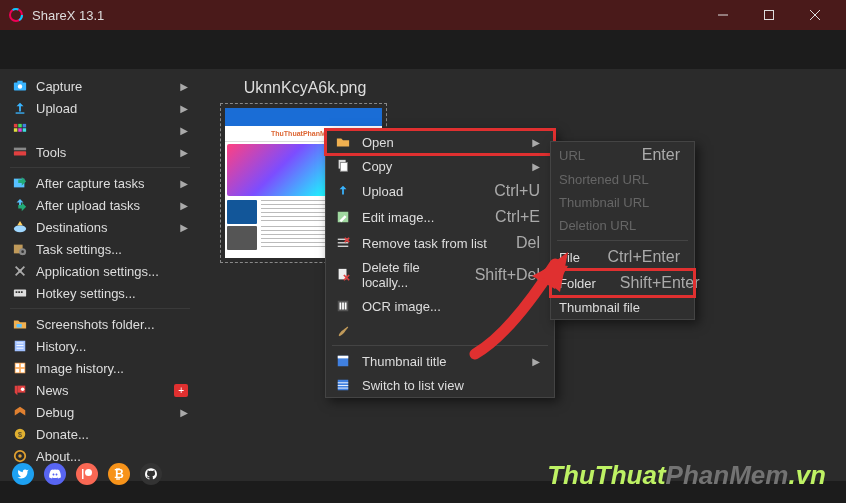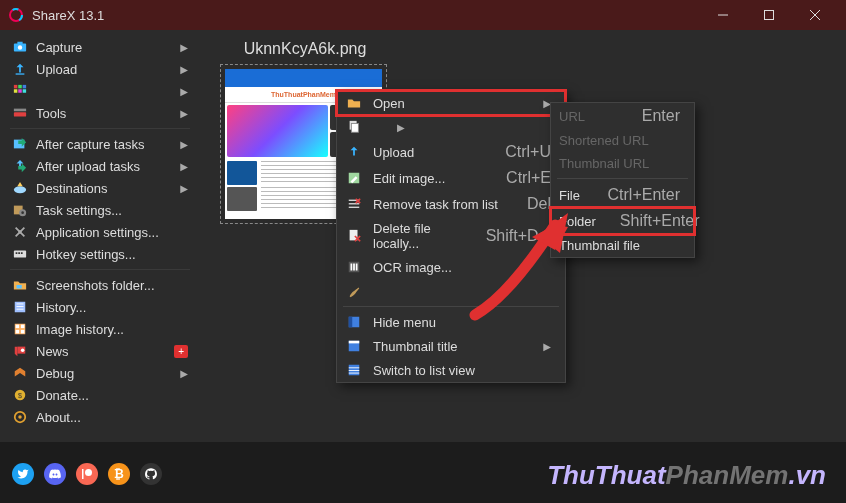--- a/index.html
+++ b/index.html
@@ -2,21 +2,21 @@
 <html><head>
 <meta charset="utf-8">
 <style>
   * { margin: 0; padding: 0; box-sizing: border-box; font-family: "Segoe UI", Tahoma, sans-serif; }
   body { width: 846px; height: 503px; background: #1c1c1c; overflow: hidden; position: relative; }
   .titlebar { height: 30px; background: #4a1a1a; display: flex; align-items: center; padding: 0 8px; color: #ddd; font-size: 13px; }
   .titlebar .logo { width: 16px; height: 16px; margin-right: 8px; }
   .titlebar .title { flex: 1; }
   .titlebar .winbtn { width: 46px; height: 30px; display: flex; align-items: center; justify-content: center; color: #ddd; }
   .titlebar .winbtn svg { width: 10px; height: 10px; }
-  .content { display: flex; height: 412px; background: #a16207; }
+  .content { display: flex; height: 412px; background: #a16207; margin-top: 39px; }
   .sidebar { width: 200px; background: #2b2b2b; padding: 6px 0; }
   .side-item { display: flex; align-items: center; padding: 3px 12px; color: #ddd; font-size: 13px; cursor: pointer; }
   .side-item .sicon { width: 16px; height: 16px; margin-right: 8px; display: flex; align-items: center; justify-content: center; }
   .side-item .lbl { flex: 1; }
   .side-item .arrow { margin-left: auto; font-size: 10px; color: #aaa; }
   .side-sep { height: 1px; background: #3a3a3a; margin: 4px 10px; }
   .badge { background: #e03030; color: #fff; font-size: 10px; padding: 1px 4px; border-radius: 2px; margin-left: 6px; }
   .social { display: flex; gap: 10px; padding: 10px 12px; position: absolute; bottom: 8px; left: 0; }
   .social .sic { width: 22px; height: 22px; border-radius: 50%; display: flex; align-items: center; justify-content: center; font-size: 12px; color: #fff; }
   .main { flex: 1; background: #2b2b2b; padding: 10px 20px; position: relative; }
@@ -37,21 +37,21 @@
   .ctxmenu { position: absolute; background: #2f2f2f; border: 1px solid #444; box-shadow: 4px 4px 10px rgba(0,0,0,.5); font-size: 13px; color: #ddd; }
   .ctxmenu .mitem { display: flex; align-items: center; padding: 4px 14px 4px 8px; cursor: default; }
   .ctxmenu .micon { width: 18px; height: 16px; margin-right: 10px; display: flex; align-items: center; justify-content: center; }
   .ctxmenu .mlbl { flex: 1; }
   .ctxmenu .mshort { color: #aaa; margin-left: 24px; font-size: 16px; }
   .ctxmenu .marrow { margin-left: 24px; font-size: 10px; color: #aaa; }
   .ctxmenu .msep { height: 1px; background: #444; margin: 3px 6px; }
   .ctxmenu .disabled { color: #666; }
   .hl { outline: 3px solid #e03030; outline-offset: -1px; }
   .watermark { position: absolute; bottom: 12px; right: 20px; font-size: 26px; font-weight: bold; font-style: italic; }
-  .watermark .w1 { color: #c4b5fd; }
+  .watermark .w1 { color: #bef264; }
   .watermark .w2 { color: #737373; }
   .red-arrow { position: absolute; pointer-events: none; }
 </style>
 </head>
 <body>
 
 <div class="titlebar">
   <span class="logo">
     <svg viewBox="0 0 16 16">
         <circle cx="8" cy="8" r="6" fill="none" stroke="#e05" stroke-width="2"></circle>
@@ -279,37 +279,38 @@
               <div class="rtxt"></div>
             </div>
           <div class="ti-row">
               <div class="rthumb" style="background:#555"></div>
               <div class="rtxt"></div>
             </div>
         </div>
       </div>
     </div>
 
-    <div class="ctxmenu" id="ctx1" style="left:136px; top:60px; width:230px;">
+    <div class="ctxmenu" id="ctx1" style="left:125px; top:60px; width:230px;">
         <div class="mitem hl">
           <span class="micon">
             <svg width="14" height="14" viewBox="0 0 16 16">
               <path d="M1 4h5l2 2h7v7H1z" fill="#f0b050"></path>
             </svg>
           </span>
           <span class="mlbl">Open</span>
           <span class="marrow">▶</span>
         </div>
         <div class="mitem">
           <span class="micon">
             <svg width="14" height="14" viewBox="0 0 16 16">
               <rect x="3" y="1" width="8" height="10" fill="#ddd"></rect>
               <rect x="5" y="4" width="8" height="10" fill="#fff" stroke="#888"></rect>
             </svg>
           </span>
+          <span class="mlbl">Copy</span>
           <span class="marrow">▶</span>
         </div>
         <div class="mitem">
           <span class="micon">
             <svg width="14" height="14" viewBox="0 0 16 16">
               <path d="M8 2l4 4H9v6H7V6H4z" fill="#39b4ff"></path>
             </svg>
           </span>
           <span class="mlbl">Upload</span>
           <span class="mshort">Ctrl+U</span>
@@ -364,29 +365,20 @@
             <svg width="14" height="14" viewBox="0 0 16 16">
               <path d="M3 14c3-6 6-6 10-10l1 1c-4 4-4 7-10 10z" fill="#c09a5a"></path>
             </svg>
           </span>
         </div>
         <div class="msep"></div>
         <div class="mitem">
           <span class="micon">
             <svg width="14" height="14" viewBox="0 0 16 16">
               <rect x="2" y="2" width="12" height="12" fill="#4080e0"></rect>
-              <rect x="2" y="2" width="4" height="12" fill="#2050a0"></rect>
-            </svg>
-          </span>
-          <span class="mlbl">Hide menu</span>
-        </div>
-        <div class="mitem">
-          <span class="micon">
-            <svg width="14" height="14" viewBox="0 0 16 16">
-              <rect x="2" y="2" width="12" height="12" fill="#4080e0"></rect>
               <rect x="2" y="2" width="12" height="3" fill="#fff"></rect>
             </svg>
           </span>
           <span class="mlbl">Thumbnail title</span>
           <span class="marrow">▶</span>
         </div>
         <div class="mitem">
           <span class="micon">
             <svg width="14" height="14" viewBox="0 0 16 16">
               <rect x="2" y="2" width="12" height="12" fill="#4080e0"></rect>
@@ -402,20 +394,23 @@
     <div class="ctxmenu" id="ctx2" style="left:350px; top:72px; width:145px;">
         <div class="mitem disabled">
           <span class="mlbl">URL</span>
           <span class="mshort">Enter</span>
         </div>
         <div class="mitem disabled">
           <span class="mlbl">Shortened URL</span>
         </div>
         <div class="mitem disabled">
           <span class="mlbl">Thumbnail URL</span>
+        </div>
+        <div class="mitem disabled">
+          <span class="mlbl">Deletion URL</span>
         </div>
         <div class="msep"></div>
         <div class="mitem">
           <span class="mlbl">File</span>
           <span class="mshort">Ctrl+Enter</span>
         </div>
         <div class="mitem hl">
           <span class="mlbl">Folder</span>
           <span class="mshort">Shift+Enter</span>
         </div>

